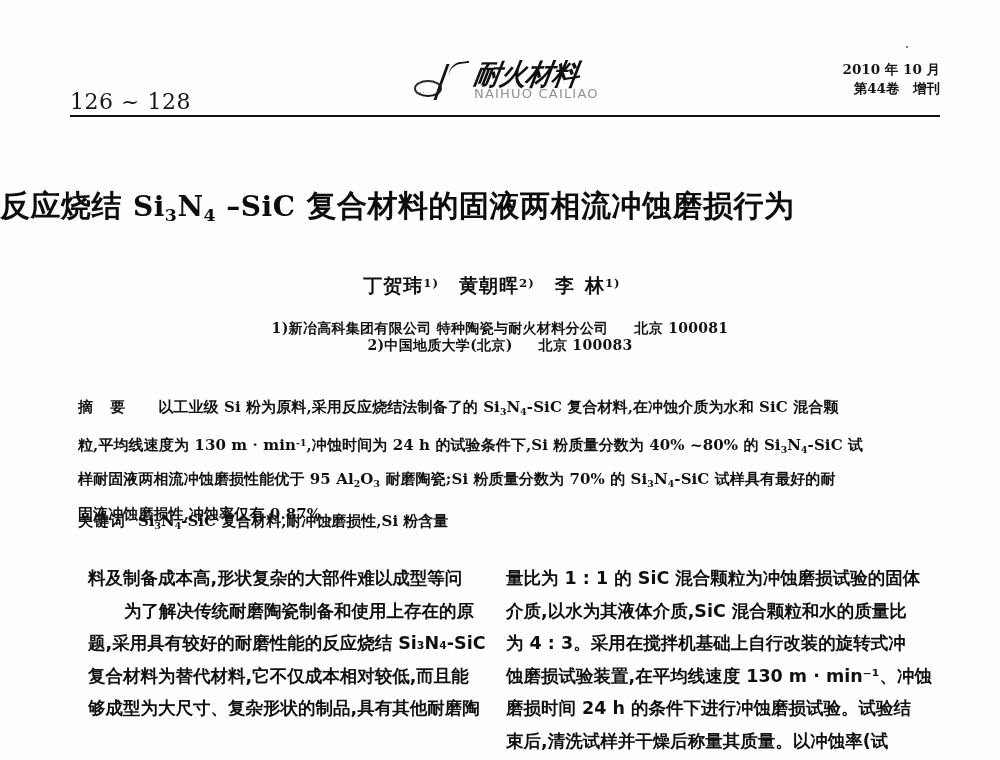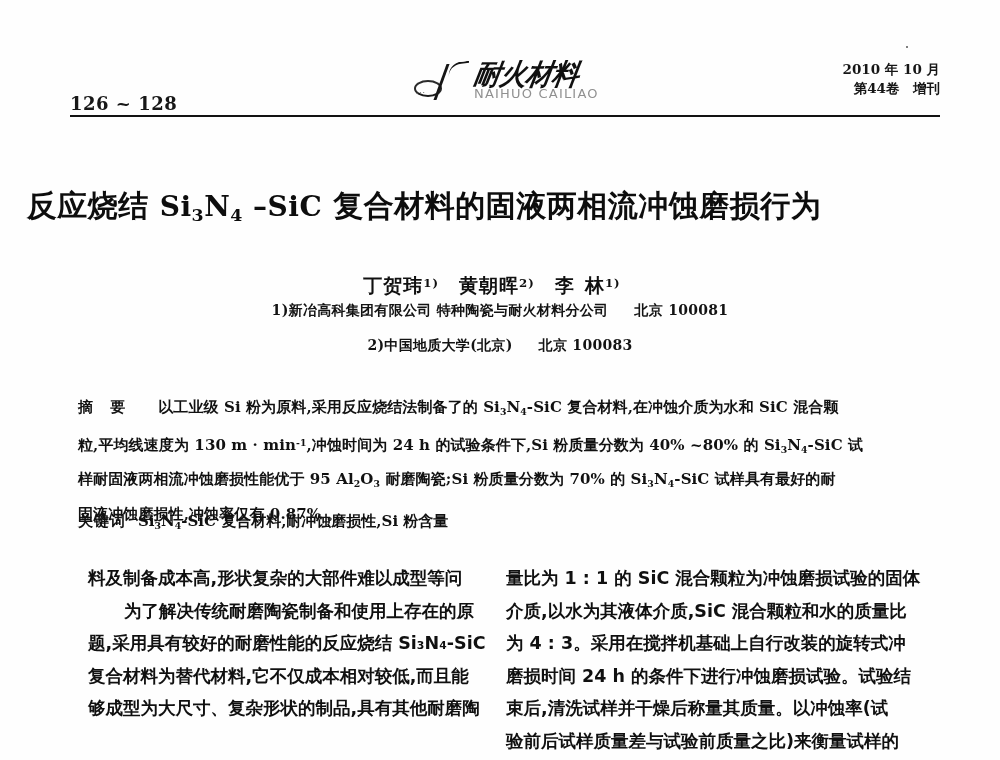--- a/index.html
+++ b/index.html
@@ -27,22 +27,22 @@
   .runhead {
     position: absolute;
     left: 70px; top: 58px;
     width: 870px;
     height: 58px;
   }
   .folio {
     position: absolute;
     left: 0; bottom: 2px;
     font-family: "DejaVu Serif", "Liberation Serif", serif;
-    font-weight: bold;
-    font-size: 18px;
+    font-weight: normal;
+    font-size: 22px;
     letter-spacing: 0.5px;
     color: #171717;
   }
   .masthead {
     position: absolute;
     left: 330px; top: -4px;
     width: 250px;
     height: 56px;
   }
   .mast-cjk {
@@ -129,21 +129,20 @@
     width: 2px; height: 2px;
     background: #555;
     border-radius: 50%;
   }
 
   
   .title {
     position: absolute;
     left: 0; top: 186px;
     width: 848px;
-    text-align: center;
     font-family: "DejaVu Sans", sans-serif;
     font-weight: bold;
     font-size: 30px;
     letter-spacing: 0.5px;
     color: #0d0d0d;
     white-space: nowrap;
   }
   .title .lat {
     font-family: "DejaVu Serif", "Liberation Serif", serif;
     font-weight: bold;
@@ -173,21 +172,21 @@
     left: 0;
     width: 1000px;
     text-align: center;
     font-family: "DejaVu Serif", "Liberation Serif", serif;
     font-weight: bold;
     font-size: 14px;
     letter-spacing: 0.3px;
     color: #131313;
     white-space: nowrap;
   }
-  .affil1 { top: 302px; }
+  .affil1 { top: 320px; }
   .affil2 { top: 337px; }
   .affil .sp { display: inline-block; width: 26px; }
 
   
   .abs {
     position: absolute;
     left: 78px; top: 392px;
     width: 860px;
     font-family: "DejaVu Serif", "Liberation Serif", serif;
     font-weight: bold;
@@ -299,18 +298,19 @@
     <span class="ln">题,采用具有较好的耐磨性能的反应烧结 Si₃N₄-SiC</span>
     <span class="ln">复合材料为替代材料,它不仅成本相对较低,而且能</span>
     <span class="ln">够成型为大尺寸、复杂形状的制品,具有其他耐磨陶</span>
     <span class="ln"><span class="ind"></span></span>
   </div>
 
   <div class="col col-right">
     <span class="ln">量比为 1 : 1 的 SiC 混合颗粒为冲蚀磨损试验的固体</span>
     <span class="ln">介质,以水为其液体介质,SiC 混合颗粒和水的质量比</span>
     <span class="ln">为 4 : 3。采用在搅拌机基础上自行改装的旋转式冲</span>
+    <span class="ln">蚀磨损试验装置,在平均线速度 130 m · min⁻¹、冲蚀</span>
     <span class="ln">磨损时间 24 h 的条件下进行冲蚀磨损试验。试验结</span>
     <span class="ln">束后,清洗试样并干燥后称量其质量。以冲蚀率(试</span>
     <span class="ln">验前后试样质量差与试验前质量之比)来衡量试样的</span>
   </div>
 
 </div>
 
 </body></html>

